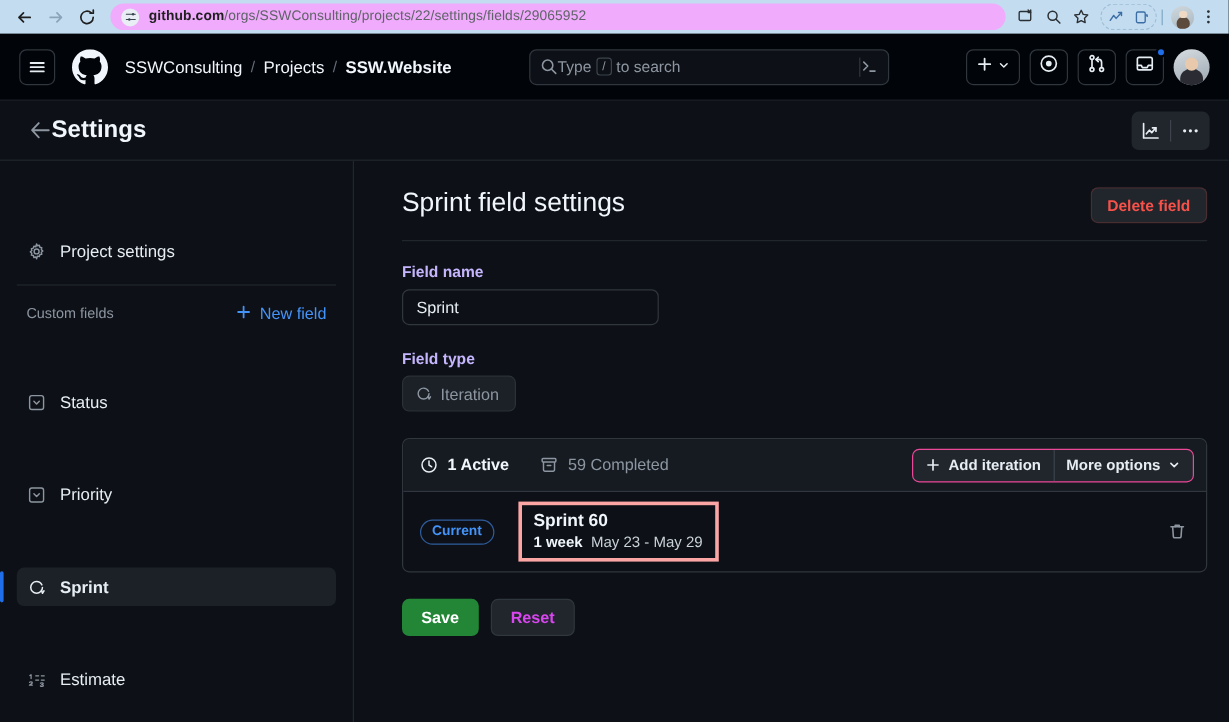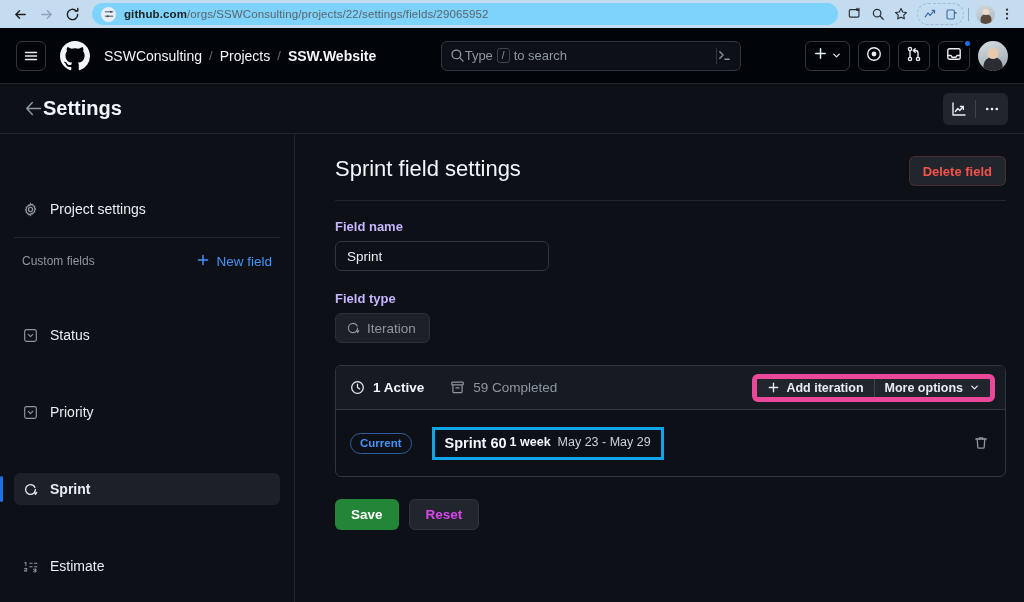--- a/index.html
+++ b/index.html
@@ -29,21 +29,21 @@
     flex: 0 0 auto;
   }
   .nav-btn.disabled { color: #8ba3b8; }
   .nav-btn svg { display: block; }
 
   .omnibox {
     flex: 1 1 auto;
     height: 22px;
     margin-left: 6px;
     margin-right: 4px;
-    background: #7dd3fc;
+    background: #f0abfc;
     border-radius: 12px;
     display: flex;
     align-items: center;
     padding: 0 9px;
     gap: 8px;
     min-width: 0;
   }
   .site-icon {
     width: 15px; height: 15px;
     border-radius: 50%;
@@ -301,21 +301,21 @@
   .iter-tab {
     display: flex; align-items: center; gap: 8px;
     font-size: 13.5px; color: #8d96a0;
   }
   .iter-tab.sel { color: #f0f6fc; font-weight: 700; }
   .iter-tab.sel .ico { color: #e6edf3; }
   .iter-tab .ico { display: flex; align-items: center; }
   .btn-group {
     display: flex; 
     background: #21262d;
-    border: 5px solid #ec4899;
+    border: 1px solid #ec4899;
     border-radius: 6px; height: 28px;
     overflow: hidden;
   }
   .bg-item {
     display: flex; align-items: center; gap: 6px;
     height: 100%; padding: 0 10px;
     font-size: 12.5px; color: #e6edf3; font-weight: 600;
   }
   .bg-sep { width: 1px; height: 100%; background: #3d444d; }
 
@@ -327,23 +327,23 @@
   }
   .badge-current {
     border: 1px solid #2f5d9e;
     color: #4493f8;
     font-size: 11.5px; font-weight: 600;
     border-radius: 999px;
     padding: 2px 9px;
     line-height: 15px;
   }
   .sprint-box {
-    border: 3px solid #0ea5e9;
+    border: 3px solid #fca5a5;
     padding: 5px 10px 6px 10px;
-    display: flex; flex-direction: row; gap: 3px;
+    display: flex; flex-direction: column; gap: 3px;
     margin-left: 6px;
   }
   .sprint-name { font-size: 14.5px; font-weight: 700; color: #f0f6fc; }
   .sprint-meta { font-size: 12.5px; color: #c9d1d9; }
   .sprint-meta b { font-weight: 700; color: #f0f6fc; }
   .trash { margin-left: auto; color: #8d96a0; display: flex; }
 
   .actions { display: flex; gap: 10px; margin-top: 22px; }
   .btn-save {
     background: #238636; color: #ffffff;

